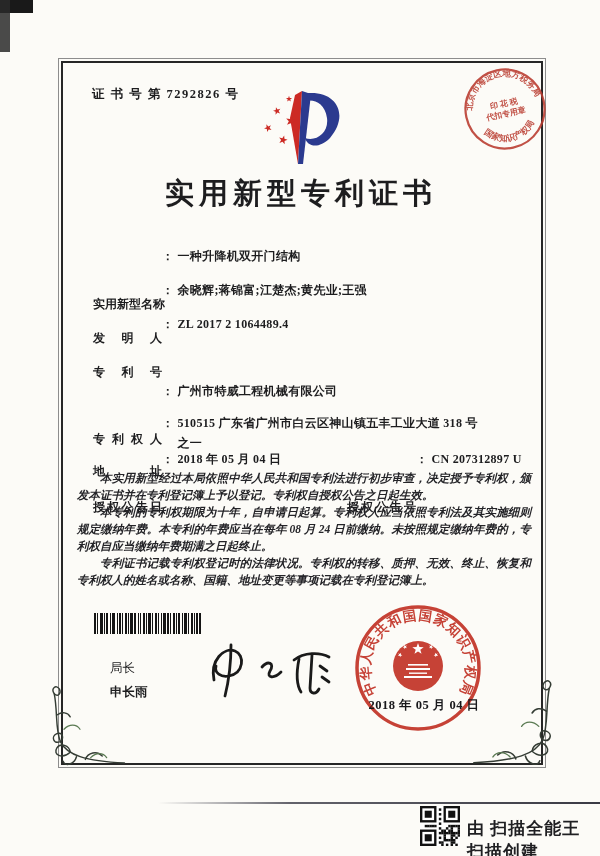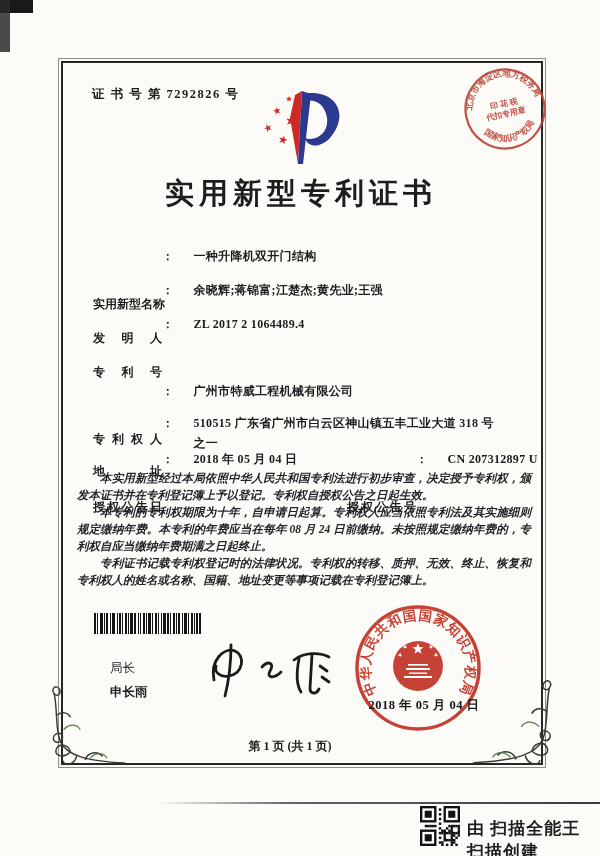--- a/index.html
+++ b/index.html
@@ -15,21 +15,21 @@
   .frame-outer{position:absolute;left:58px;top:58px;width:486px;height:708px;border:1px solid #8d8d8d;}
   .frame-inner{position:absolute;left:2px;top:2px;right:2px;bottom:2px;border:2px solid #262626;}
   .cert-number{position:absolute;left:92px;top:86px;font-size:12.5px;font-weight:600;letter-spacing:1.5px;}
   .logo{position:absolute;left:256px;top:86px;width:92px;height:84px;}
   .cert-title{position:absolute;left:58px;top:174px;width:486px;text-align:center;
     font-size:29px;font-weight:700;letter-spacing:5px;}
   
   .frow{position:absolute;left:93px;font-size:12px;line-height:20px;font-weight:600;white-space:nowrap;}
   .flabel{display:inline-block;width:69px;font-size:12px;text-align:justify;text-align-last:justify;vertical-align:top;margin-top:48px;}
   .fcolon{display:inline-block;font-size:11.5px;vertical-align:top;}
-  .fvalue{display:inline-block;margin-left:20px;vertical-align:top;letter-spacing:.3px;}
+  .fvalue{display:inline-block;margin-left:4px;vertical-align:top;letter-spacing:.3px;}
   .fvalue.wrap{white-space:normal;max-width:312px;}
   .grant-right{position:absolute;left:254px;top:0;white-space:nowrap;}
   
   .legal{position:absolute;left:77px;top:470px;width:454px;font-size:11.5px;line-height:17px;
     font-style:italic;color:#242428;text-align:justify;}
   .legal p{margin:0;text-indent:2em;font-weight:bold;}
   
   .barcode{position:absolute;left:94px;top:613px;width:142px;height:21px;overflow:hidden;}
   .barcode i{display:inline-block;height:100%;background:#141414;}
   
@@ -145,21 +145,20 @@
       <path d="M33,5 C33,20 31,40 27,56"></path>
       <path d="M64,27 C70,20 77,23 72,31 C68,38 76,39 83,32"></path>
       <path d="M96,20 C106,12 122,12 131,17"></path>
       <path d="M101,19 C98,34 98,44 103,52"></path>
       <path d="M114,15 L112,48 C112,54 118,55 121,49"></path>
       <path d="M122,26 l7,5"></path>
       <path d="M124,37 l7,5"></path>
     </g>
   </svg>
 
-  <div class="page-info">第 1 页 (共 1 页)</div>
 
   <svg width="0" height="0" style="position:absolute">
     <defs>
       <g id="flourish">
         <g fill="none" stroke="#343c34" stroke-width="1.6" stroke-linecap="round">
           <path d="M7,10 C11,30 8,50 14,64 C21,79 42,86 86,88"></path>
           <path d="M14,64 C6,67 3,58 10,55 C17,53 18,60 14,64"></path>
           <path d="M25,76 C16,84 5,79 10,71 C14,65 24,68 25,76"></path>
           <path d="M32,81 C30,89 19,93 17,86"></path>
           <path d="M42,84 C45,76 55,74 61,80"></path>

